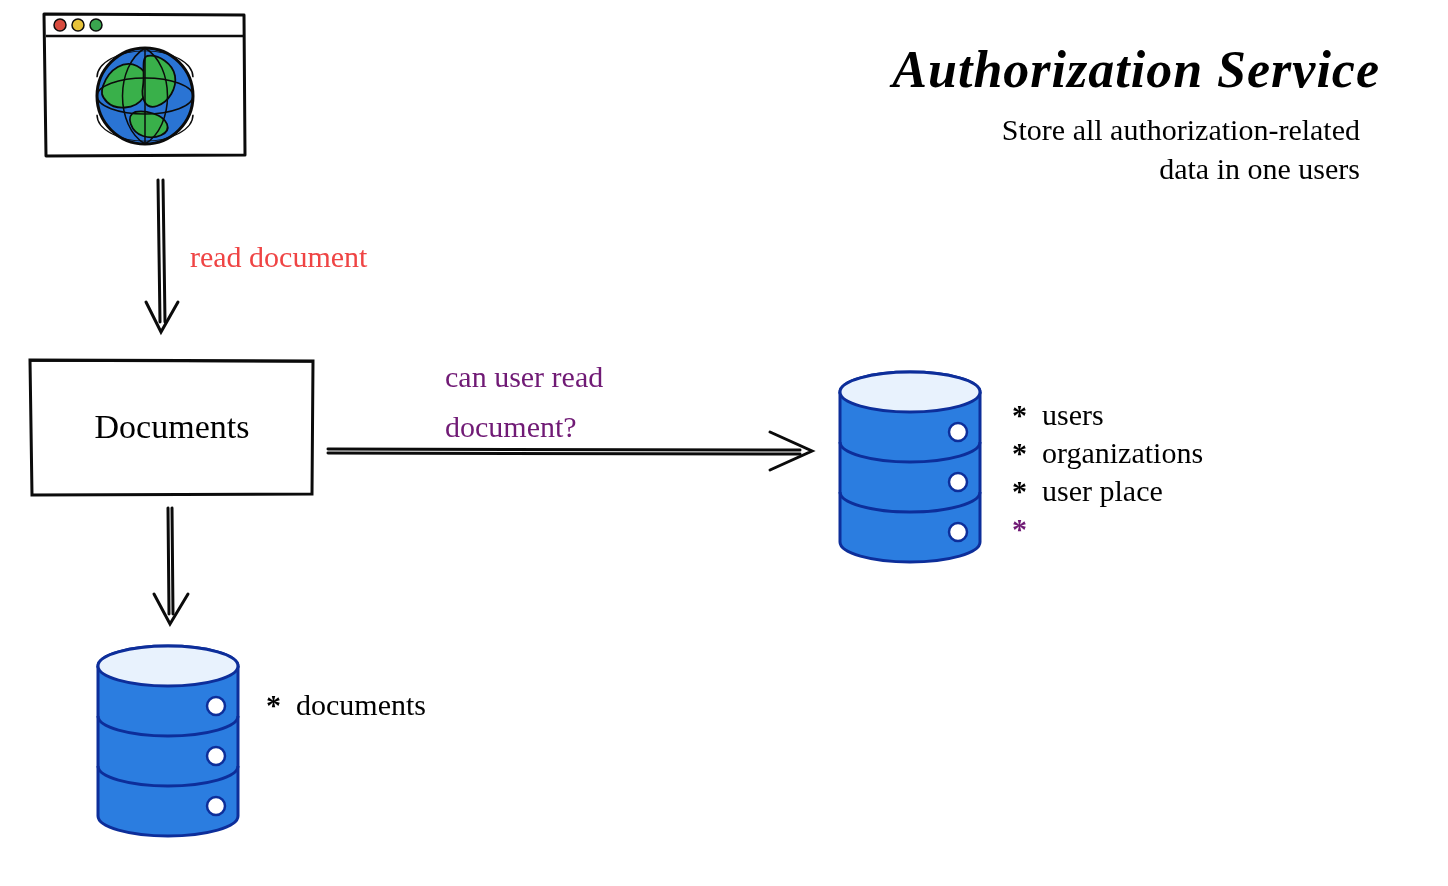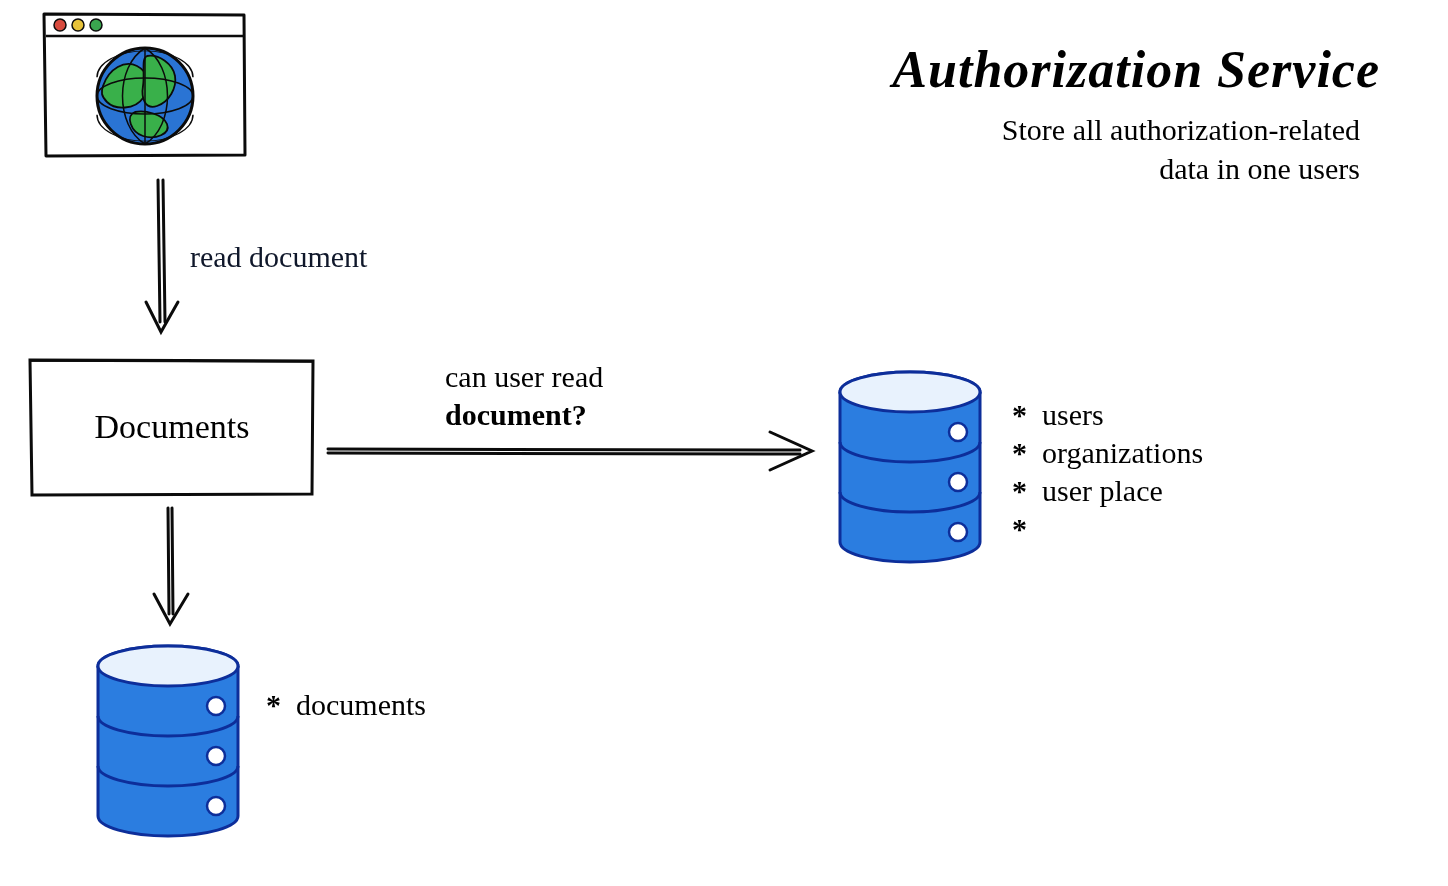--- a/index.html
+++ b/index.html
@@ -21,21 +21,21 @@
     position: absolute;
     left: 0; top: 0;
     width: 1448px;
     height: 886px;
     pointer-events: none;
   }
   .label {
     position: absolute;
     font-size: 30px;
     line-height: 1.15;
-    color: #0f172a;
+    color: #ef4444;
     white-space: pre;
   }
   .title {
     position: absolute;
     font-size: 52px;
     font-weight: 600;
     font-style: italic;
     letter-spacing: 1px;
     text-align: right;
   }
@@ -60,21 +60,21 @@
     align-items: flex-start;
     gap: 10px;
     margin-bottom: 4px;
   }
   .bullets .star {
     font-weight: bold;
     width: 20px;
     display: inline-block;
     flex-shrink: 0;
   }
-  .maroon { color: #000000; }
+  .maroon { color: #701a75; }
 </style>
 </head>
 <body>
 
 <div class="stage">
 
   <svg class="layer" viewBox="0 0 1448 886">
 
     <g>
 
@@ -155,21 +155,21 @@
   <div class="subtitle" style="left:720px; top:110px; width:640px;text-align:right;">
     <span>Store all authorization-related</span><br>
     <span>data in one users</span>
   </div>
 
   <div class="label" style="left:190px; top:240px;">read document</div>
 
   <div class="box-label" style="left:32px; top:408px;">Documents</div>
 
   <div class="label maroon" style="left:445px; top:360px;">can user read</div>
-  <div class="label maroon" style="left:445px; top:398px;font-weight:bold;">document?</div>
+  <div class="label maroon" style="left:445px; top:410px;">document?</div>
 
   <div class="bullets" style="left:266px; top:688px;">
     <div class="row">
       <span class="star">*</span>
       <span>documents</span>
     </div>
   </div>
 
   <div class="bullets" style="left:1012px; top:398px; width:380px;">
     <div class="row">

